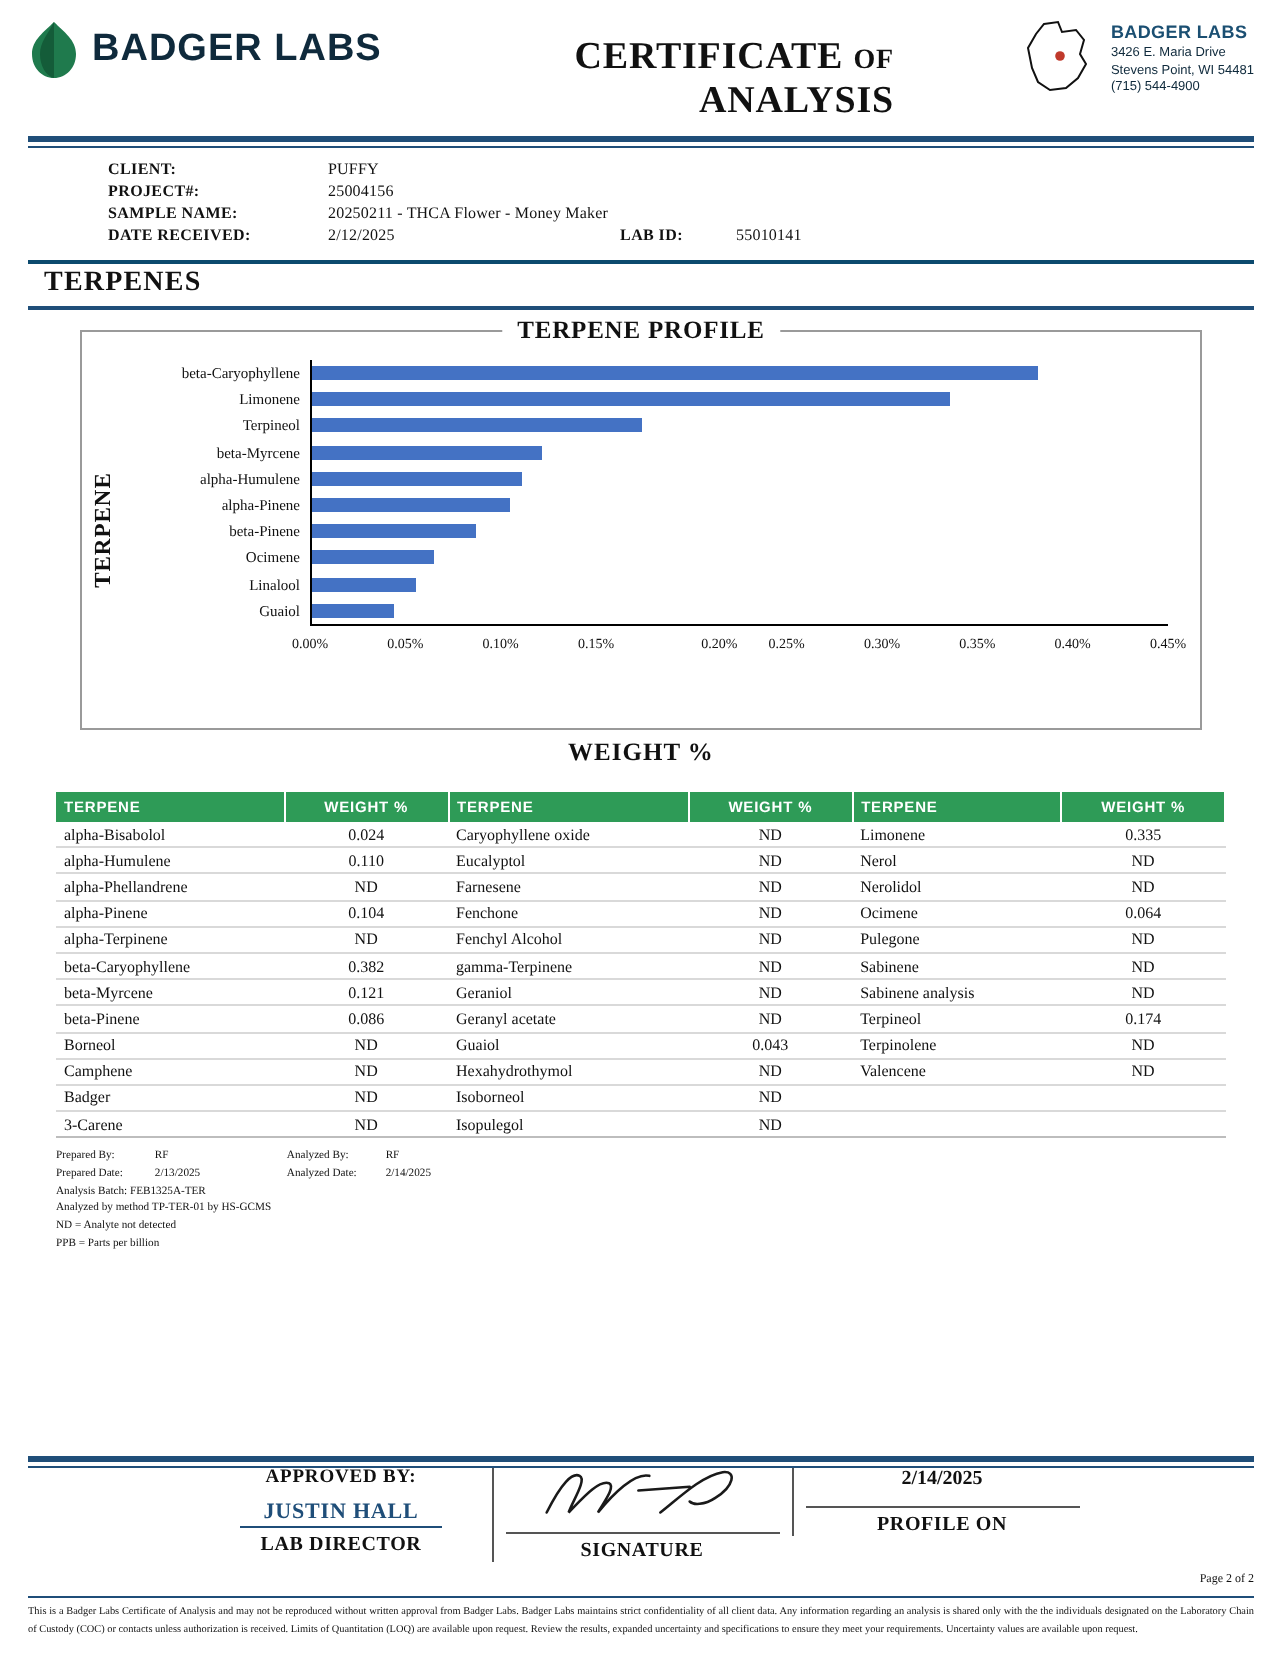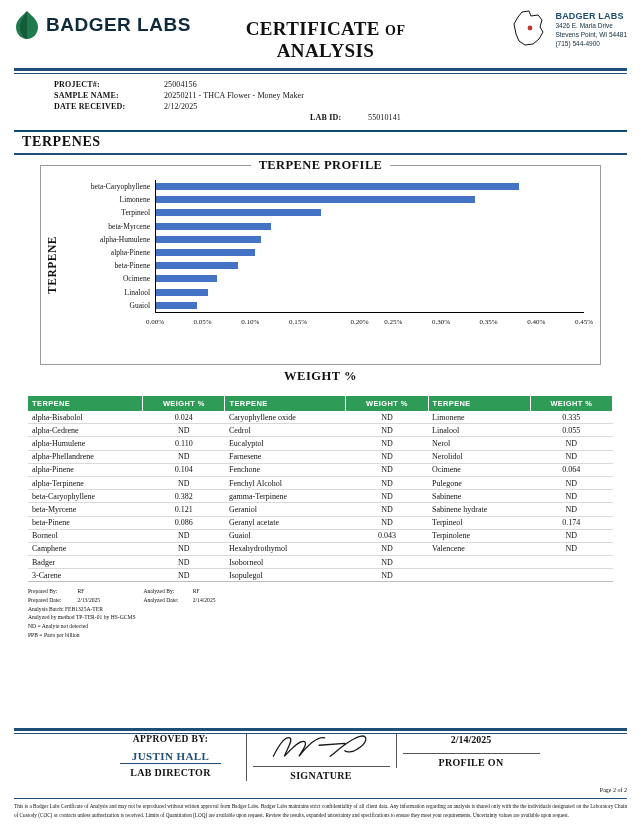--- a/index.html
+++ b/index.html
@@ -29,21 +29,21 @@
   .brand-mark{width:26px;height:30px;flex:none;}
   .brand-name{
     font-family:"Liberation Sans", sans-serif;
     font-weight:bold;
     font-size:19px;
     letter-spacing:0.5px;
     color:#0f2a3c;
   }
   .coa-title{
     flex:1;
-    text-align:center;
+    text-align:right;
     font-family:"Liberation Serif", serif;
     font-weight:bold;
     font-size:19px;
     letter-spacing:0.4px;
     padding-top:8px;
     color:#111;
   }
   .coa-title .small{font-size:14px;}
   .lab-box{
     width:180px;
@@ -335,20 +335,24 @@
         <span>(715) 544-4900</span>
       </span>
     </div>
   </div>
 
   <div class="rule"></div>
   <div class="rule thin"></div>
 
   <div class="meta">
     <div class="meta-col">
+      <div class="meta-row">
+        <span class="meta-label">CLIENT:</span>
+        <span class="meta-val">PUFFY</span>
+      </div>
       <div class="meta-row">
         <span class="meta-label">PROJECT#:</span>
         <span class="meta-val">25004156</span>
       </div>
       <div class="meta-row">
         <span class="meta-label">SAMPLE NAME:</span>
         <span class="meta-val">20250211 - THCA Flower - Money Maker</span>
       </div>
       <div class="meta-row">
         <span class="meta-label">DATE RECEIVED:</span>
@@ -458,28 +462,20 @@
     <tbody id="results-body">
         <tr>
           <td>alpha-Bisabolol</td>
           <td class="num">0.024</td>
           <td>Caryophyllene oxide</td>
           <td class="num">ND</td>
           <td>Limonene</td>
           <td class="num">0.335</td>
         </tr>
         <tr>
-          <td>alpha-Cedrene</td>
-          <td class="num">ND</td>
-          <td>Cedrol</td>
-          <td class="num">ND</td>
-          <td>Linalool</td>
-          <td class="num">0.055</td>
-        </tr>
-        <tr>
           <td>alpha-Humulene</td>
           <td class="num">0.110</td>
           <td>Eucalyptol</td>
           <td class="num">ND</td>
           <td>Nerol</td>
           <td class="num">ND</td>
         </tr>
         <tr>
           <td>alpha-Phellandrene</td>
           <td class="num">ND</td>
@@ -510,21 +506,21 @@
           <td>gamma-Terpinene</td>
           <td class="num">ND</td>
           <td>Sabinene</td>
           <td class="num">ND</td>
         </tr>
         <tr>
           <td>beta-Myrcene</td>
           <td class="num">0.121</td>
           <td>Geraniol</td>
           <td class="num">ND</td>
-          <td>Sabinene hydrate</td>
+          <td>Sabinene analysis</td>
           <td class="num">ND</td>
         </tr>
         <tr>
           <td>beta-Pinene</td>
           <td class="num">0.086</td>
           <td>Geranyl acetate</td>
           <td class="num">ND</td>
           <td>Terpineol</td>
           <td class="num">0.174</td>
         </tr>

